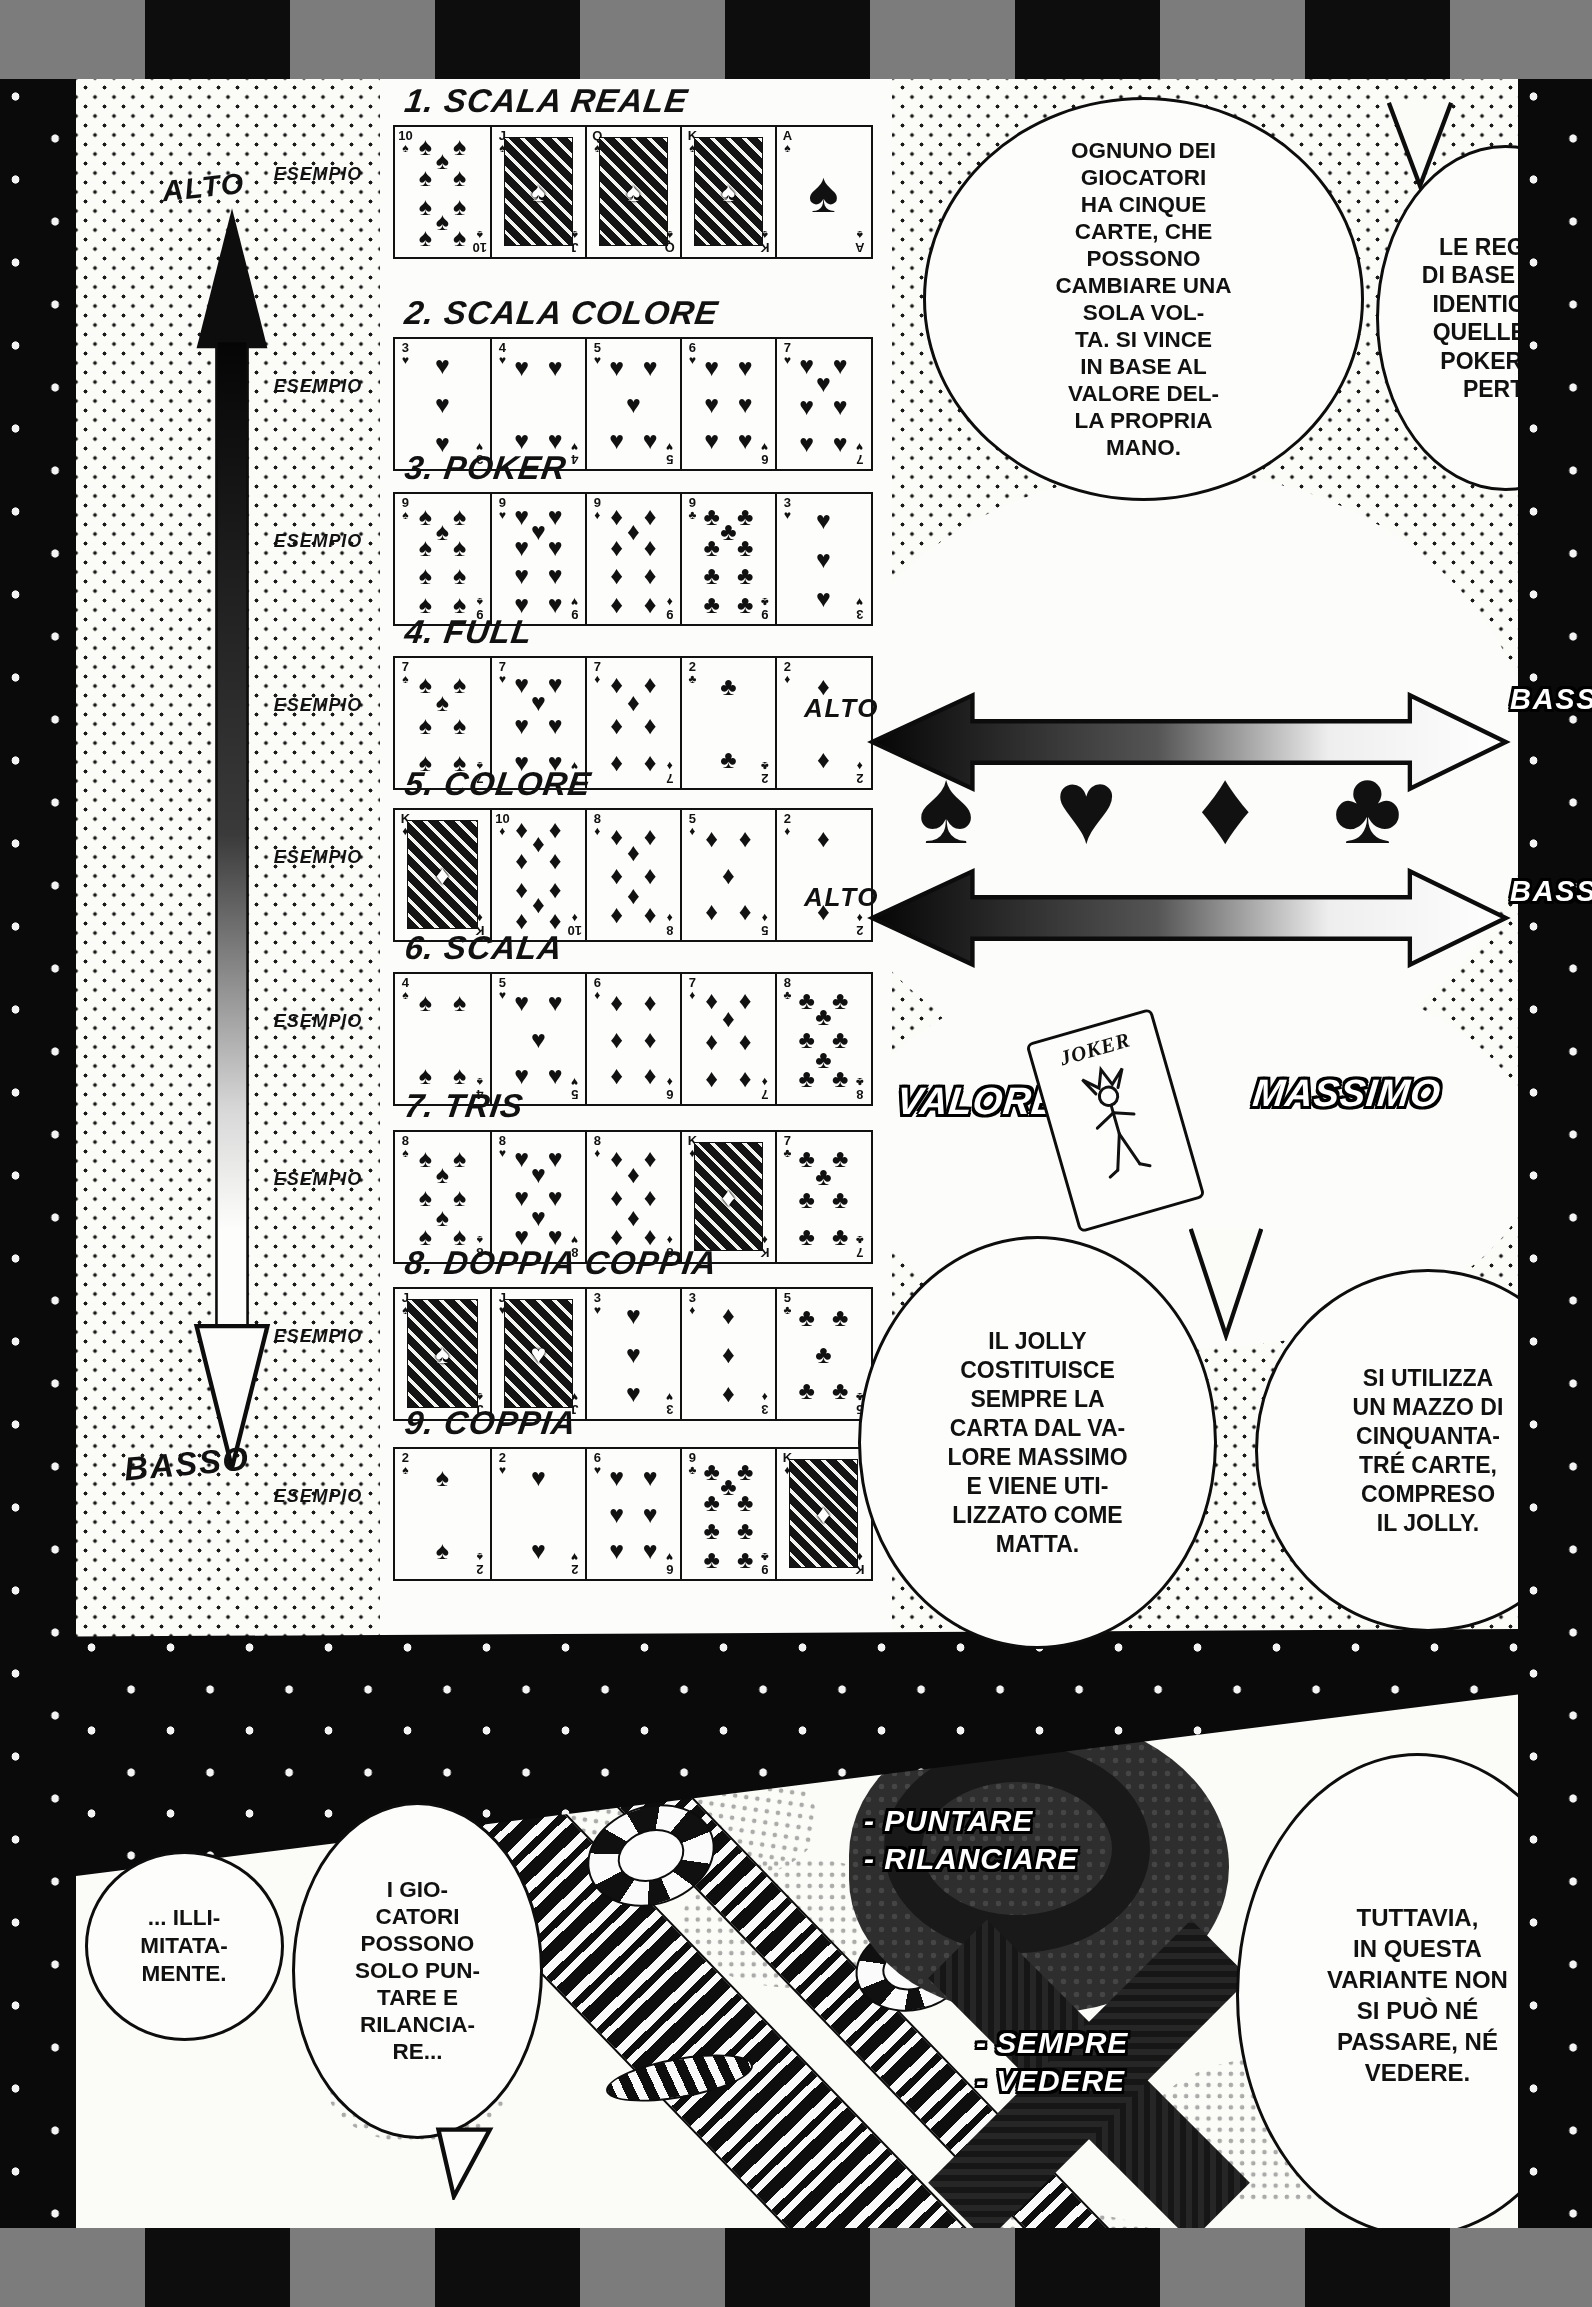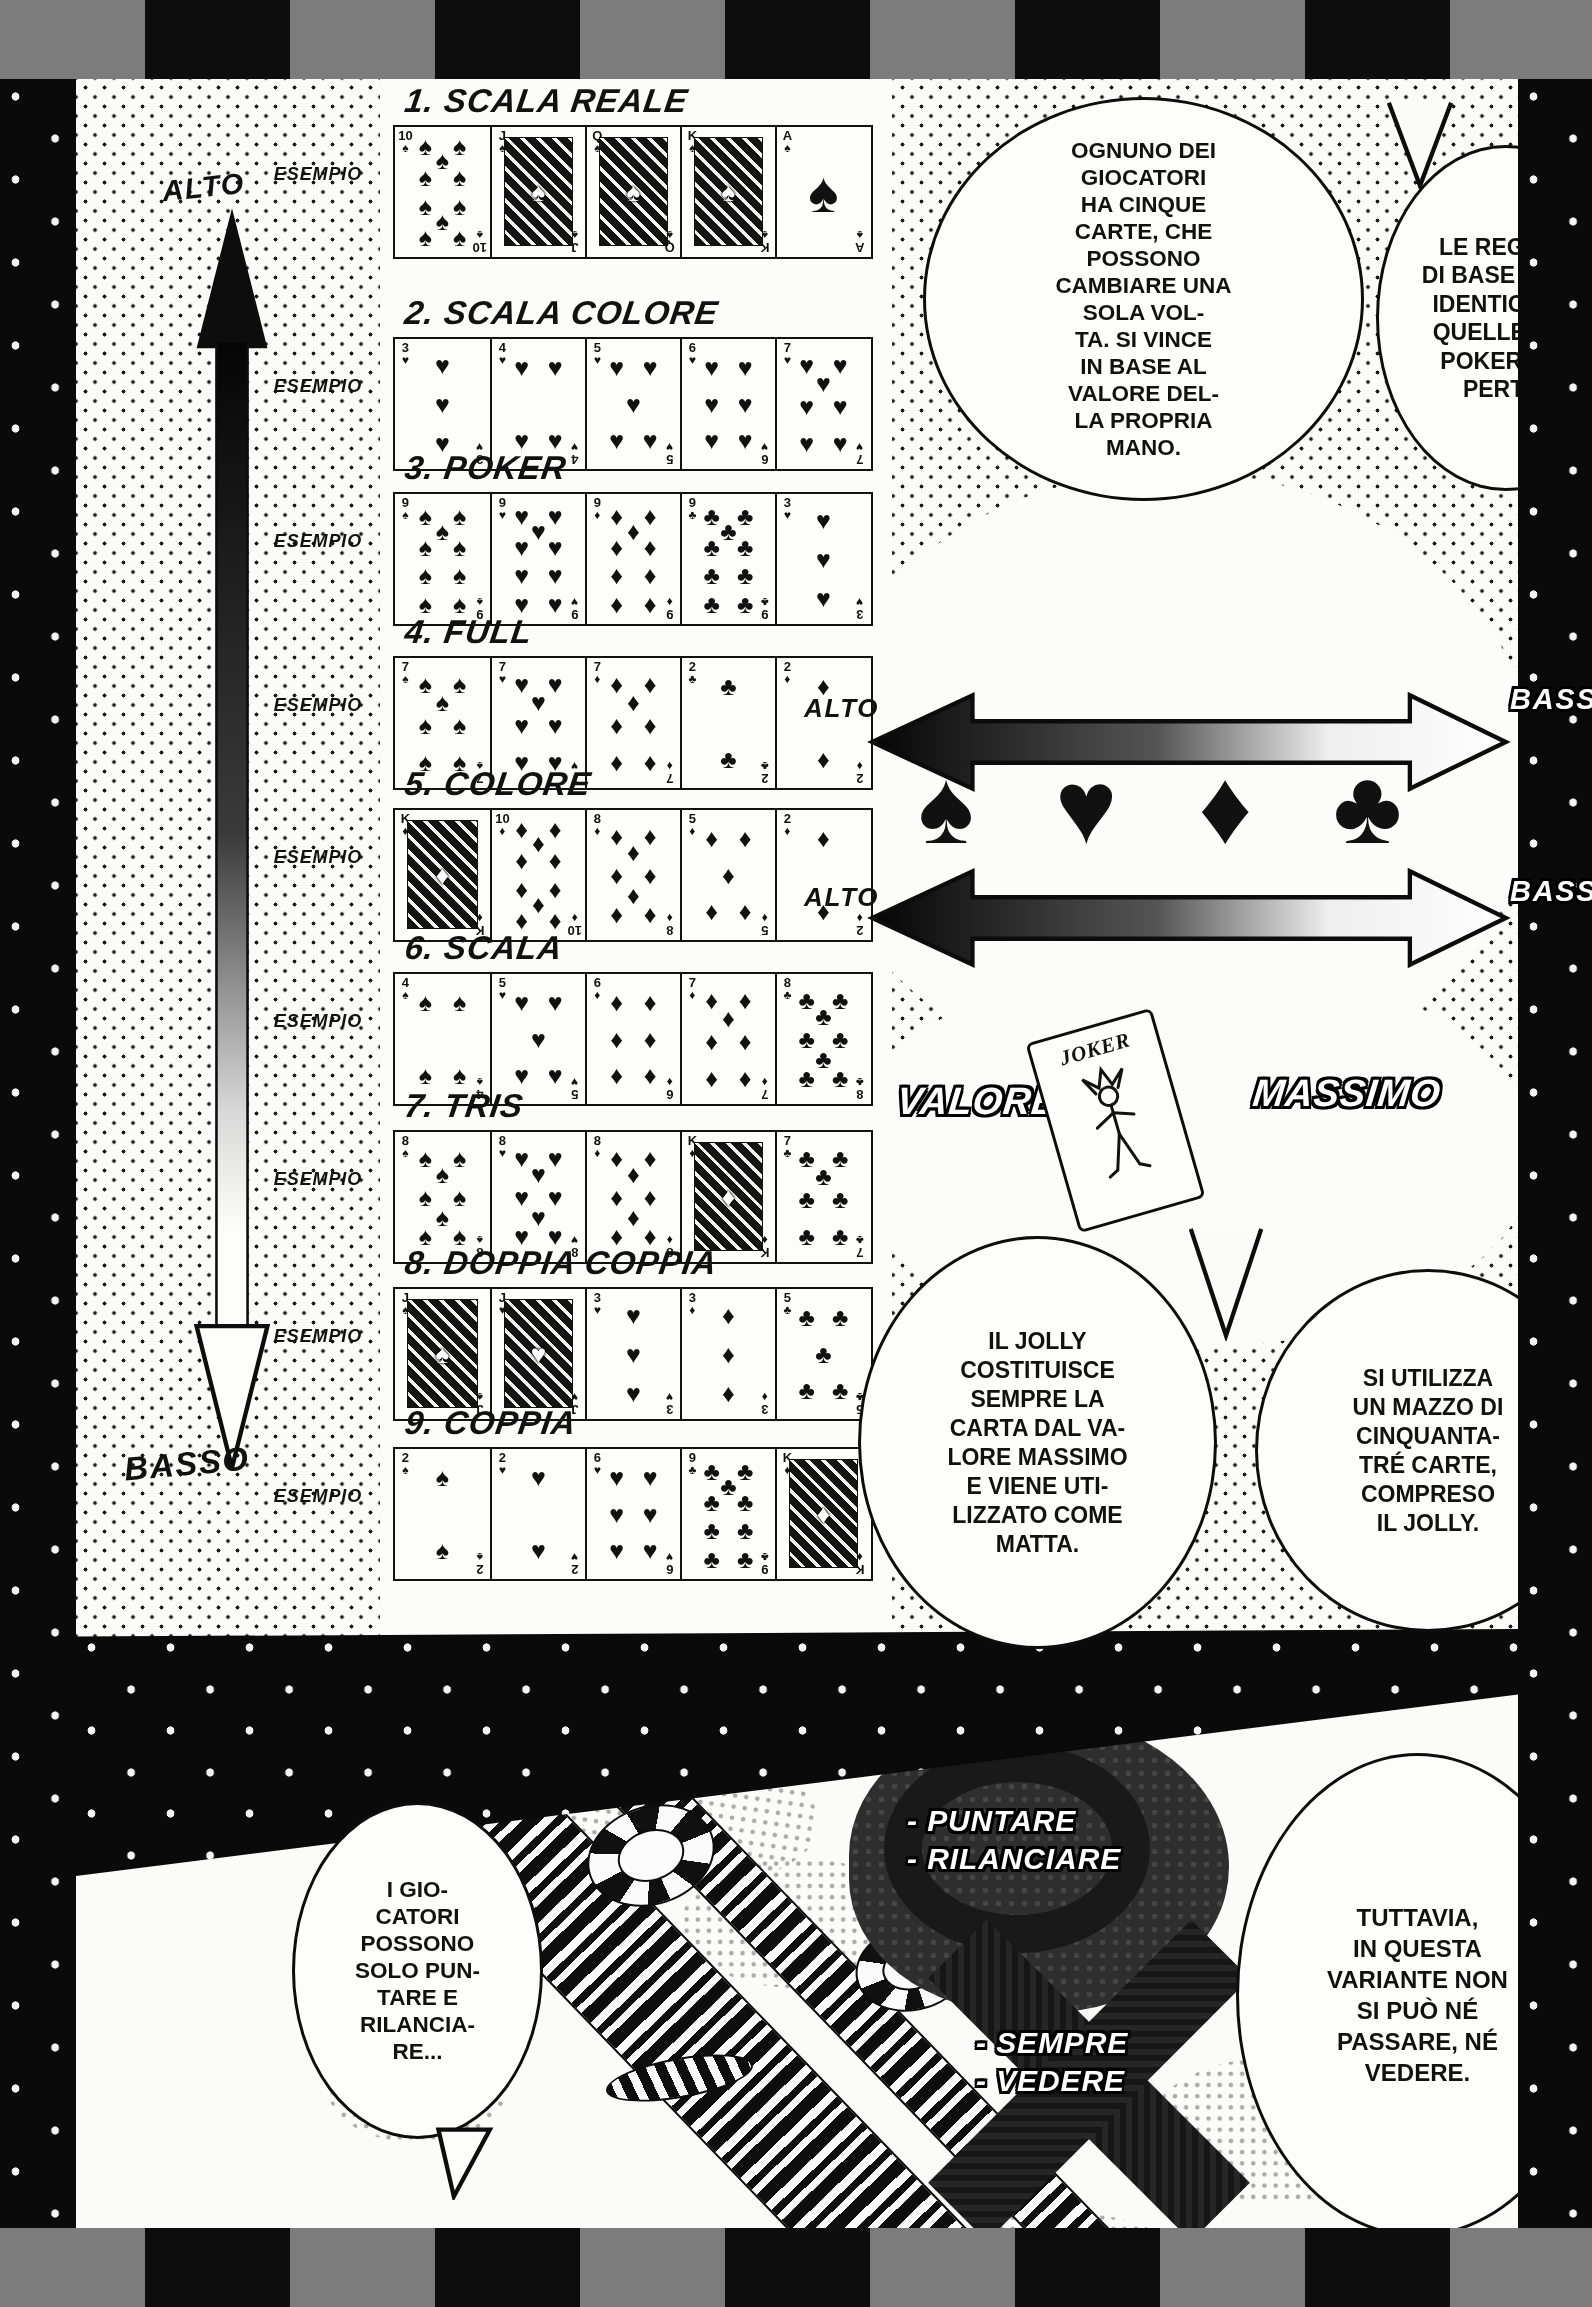--- a/index.html
+++ b/index.html
@@ -717,28 +717,31 @@
     <div class="cloud" style="left:864px; top:2134px; width:242px; height:104px;"></div>
 
     <div class="chipband" style="left:346px; top:1586px; width:890px; height:130px; transform:rotate(46deg);"></div>
     <div class="chipband" style="left:471px; top:1568px; width:916px; height:62px; transform:rotate(46deg);"></div>
     <div class="chip" style="left:510px; top:1728px; width:130px; height:99px; transform:rotate(-18deg);"></div>
     <div class="chip" style="left:779px; top:1847px; width:114px; height:86px; transform:rotate(-12deg);"></div>
     <div class="chip side" style="left:529px; top:1980px; width:149px; height:40px; transform:rotate(-10deg); border-radius:50%;"></div>
 
     <div class="dark-blob"></div>
     <div class="o-ring"></div>
-    <div class="action-label outline-text" style="left:831px; top:1724px;">- PUNTARE
+    <div class="action-label outline-text" style="left:788px; top:1724px;">- PUNTARE
 - RILANCIARE</div>
 
     <div class="xbar" style="transform:rotate(45deg);"></div>
     <div class="xbar" style="transform:rotate(-45deg);"></div>
     <div class="action-label outline-text" style="left:900px; top:1946px;">- SEMPRE
 - VEDERE</div>
 
+    <div class="bubble" style="left:8.6px; top:1773px; width:199px; height:190px; font-size:22.5px; line-height:28px;">... ILLI-
+MITATA-
+MENTE.</div>
     <div class="bubble" style="left:216px; top:1724px; width:251px; height:337px; font-size:22.5px; line-height:27px;">I GIO-
 CATORI
 POSSONO
 SOLO PUN-
 TARE E
 RILANCIA-
 RE...</div>
     <svg class="tail" style="left:359px; top:2048px;" width="60" height="74" viewBox="0 0 70 86">
       <path d="M4,4 L64,4 L22,82 Z" fill="#fdfdfb" stroke="#0d0d0d" stroke-width="5"></path>
     </svg>

